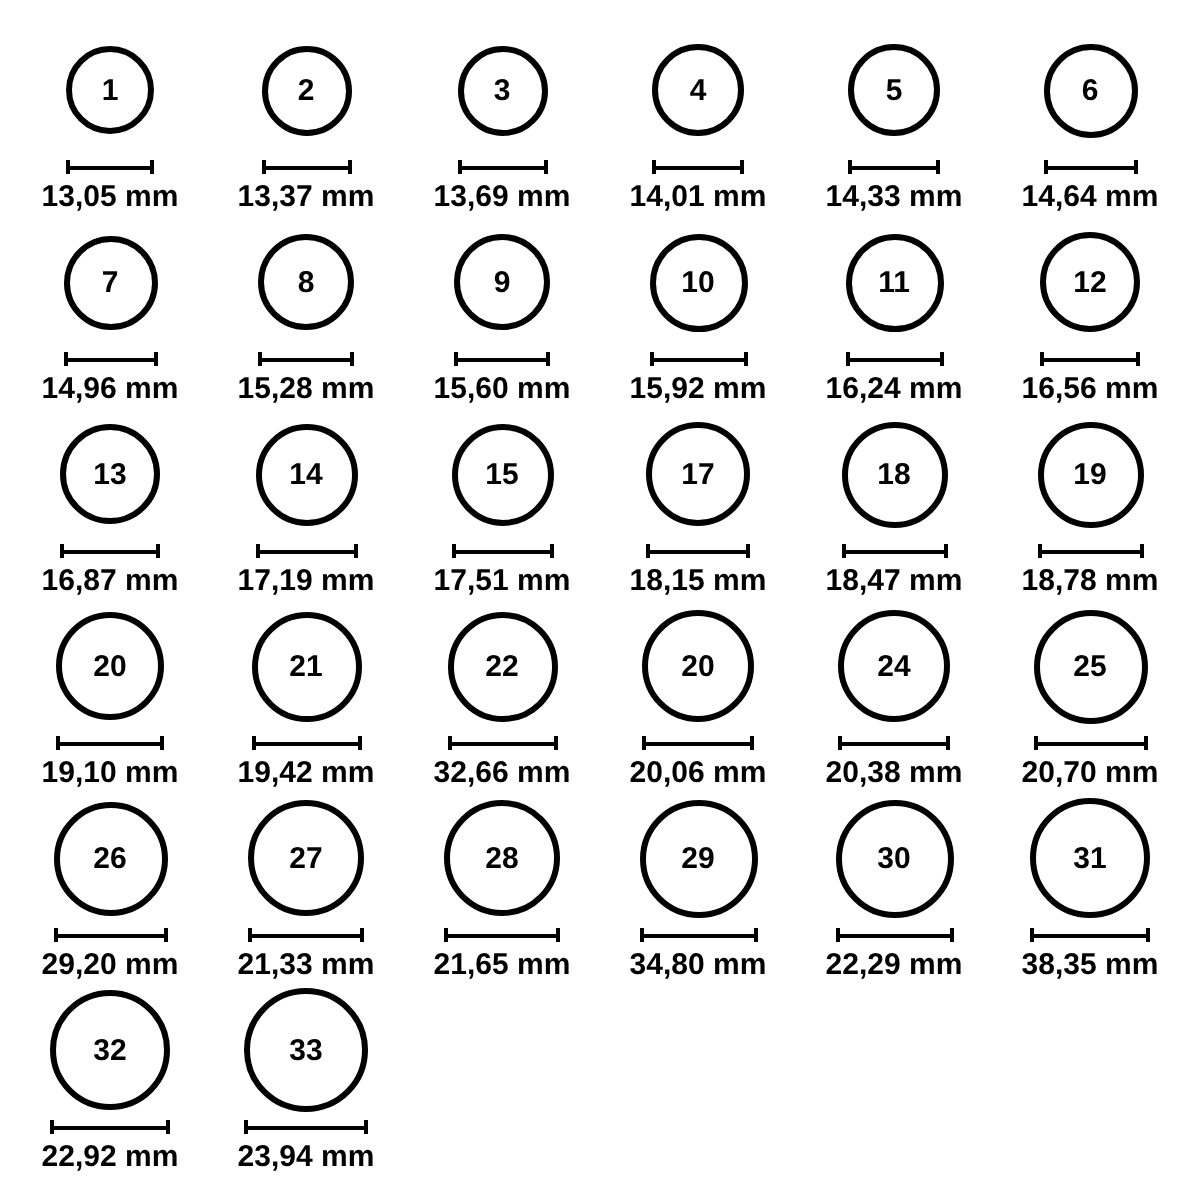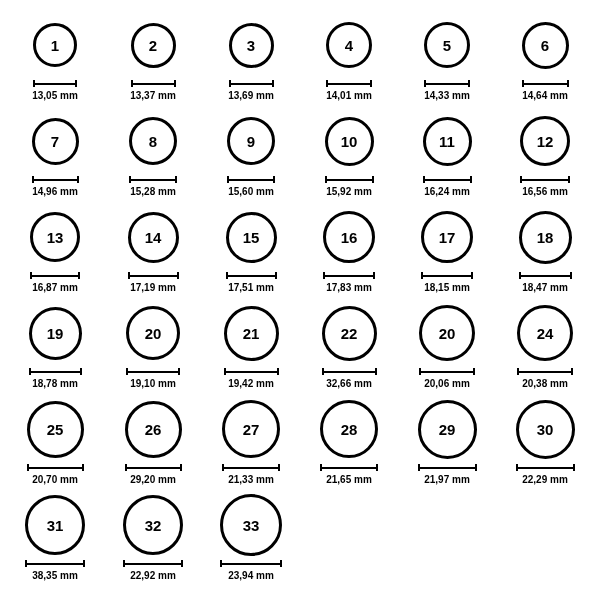--- a/index.html
+++ b/index.html
@@ -78,21 +78,21 @@
     content: "";
     position: absolute;
     left: 0;
     right: 0;
     top: 50%;
     height: 2px;
     background: #000000;
     transform: translateY(-1px);
   }
   .diameter {
-    font-size: 10px;
+    font-size: 15px;
     font-weight: bold;
     line-height: 1;
     margin-top: 3px;
     white-space: nowrap;
   }
 </style>
 </head>
 <body>
 
 <div id="chart">
@@ -258,31 +258,20 @@
           </div>
         </div>
         <div class="measure">
           <div class="bar" style="width: 51px;"></div>
         </div>
         <div class="diameter">17,51 mm</div>
       </div>
       <div class="cell">
         <div class="ring-wrap">
           <div class="ring" style="width: 52px; height: 52px;">
-            <span class="ring-size">16</span>
-          </div>
-        </div>
-        <div class="measure">
-          <div class="bar" style="width: 52px;"></div>
-        </div>
-        <div class="diameter">17,83 mm</div>
-      </div>
-      <div class="cell">
-        <div class="ring-wrap">
-          <div class="ring" style="width: 52px; height: 52px;">
             <span class="ring-size">17</span>
           </div>
         </div>
         <div class="measure">
           <div class="bar" style="width: 52px;"></div>
         </div>
         <div class="diameter">18,15 mm</div>
       </div>
       <div class="cell">
         <div class="ring-wrap">
@@ -407,21 +396,21 @@
       </div>
       <div class="cell">
         <div class="ring-wrap">
           <div class="ring" style="width: 59px; height: 59px;">
             <span class="ring-size">29</span>
           </div>
         </div>
         <div class="measure">
           <div class="bar" style="width: 59px;"></div>
         </div>
-        <div class="diameter">21,97 mm</div>
+        <div class="diameter">34,80 mm</div>
       </div>
       <div class="cell">
         <div class="ring-wrap">
           <div class="ring" style="width: 59px; height: 59px;">
             <span class="ring-size">30</span>
           </div>
         </div>
         <div class="measure">
           <div class="bar" style="width: 59px;"></div>
         </div>

